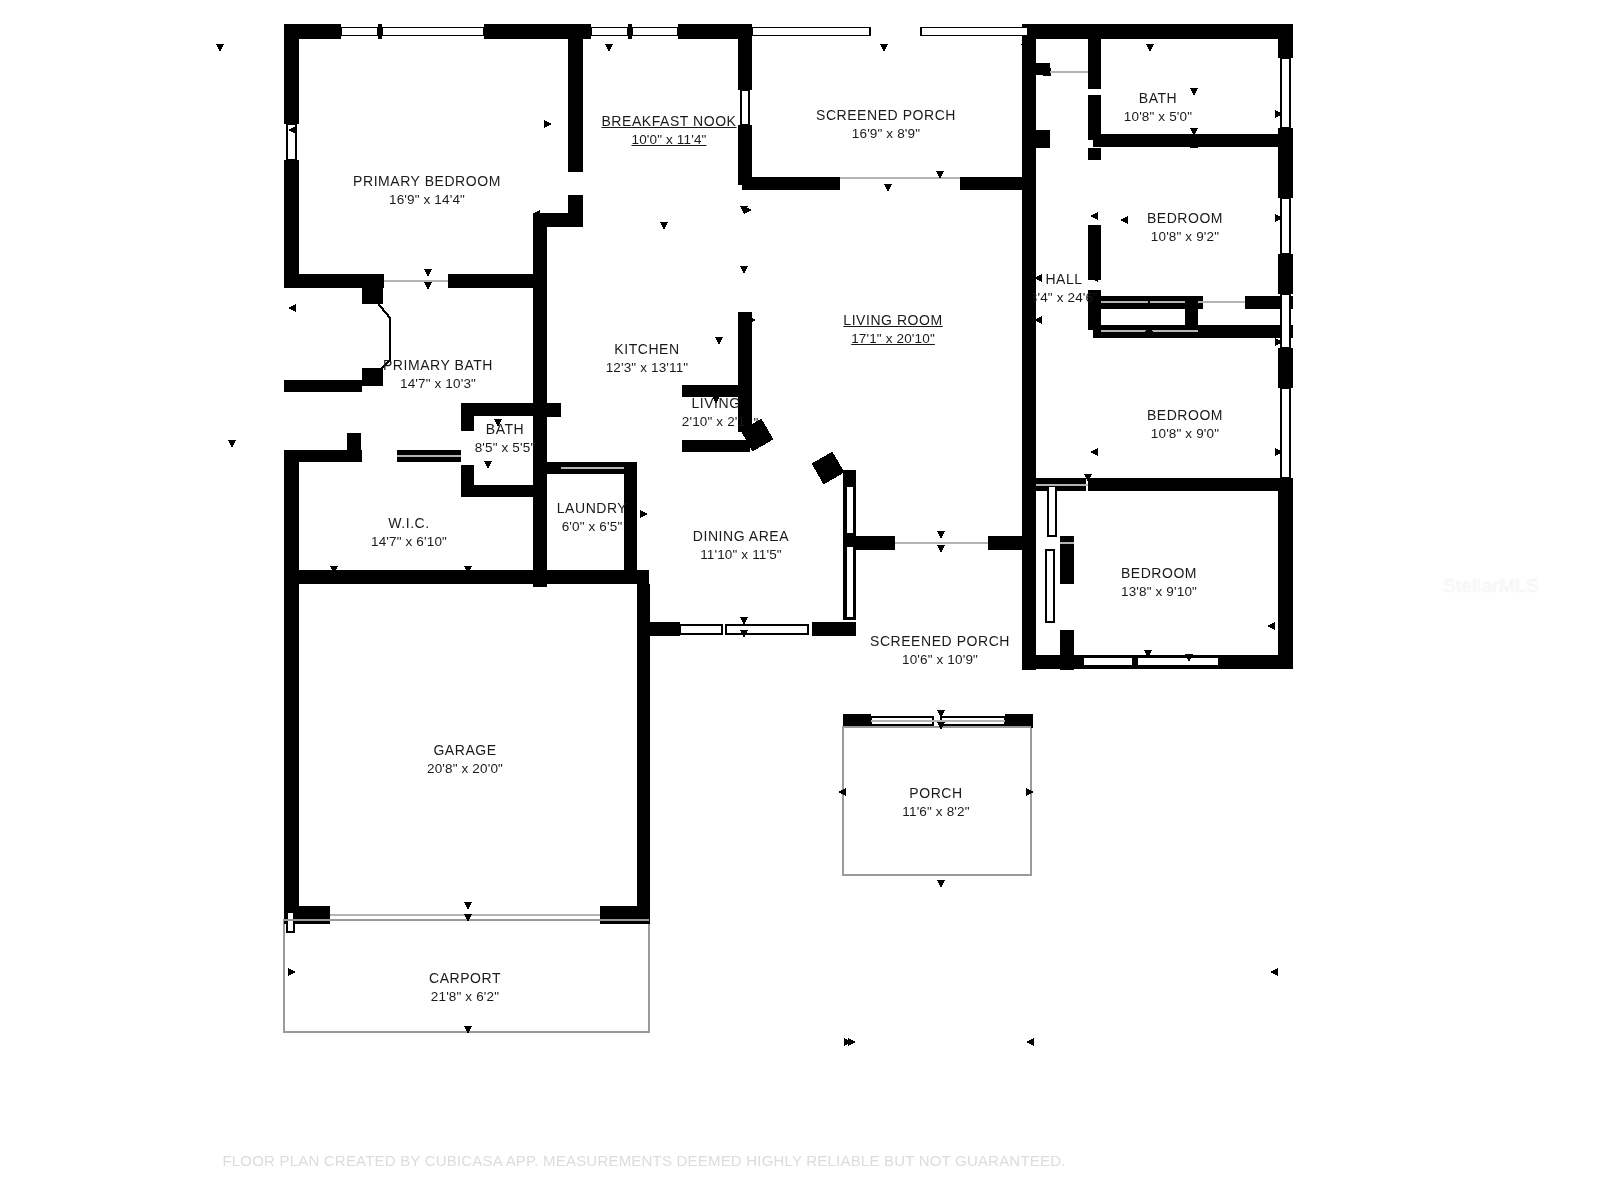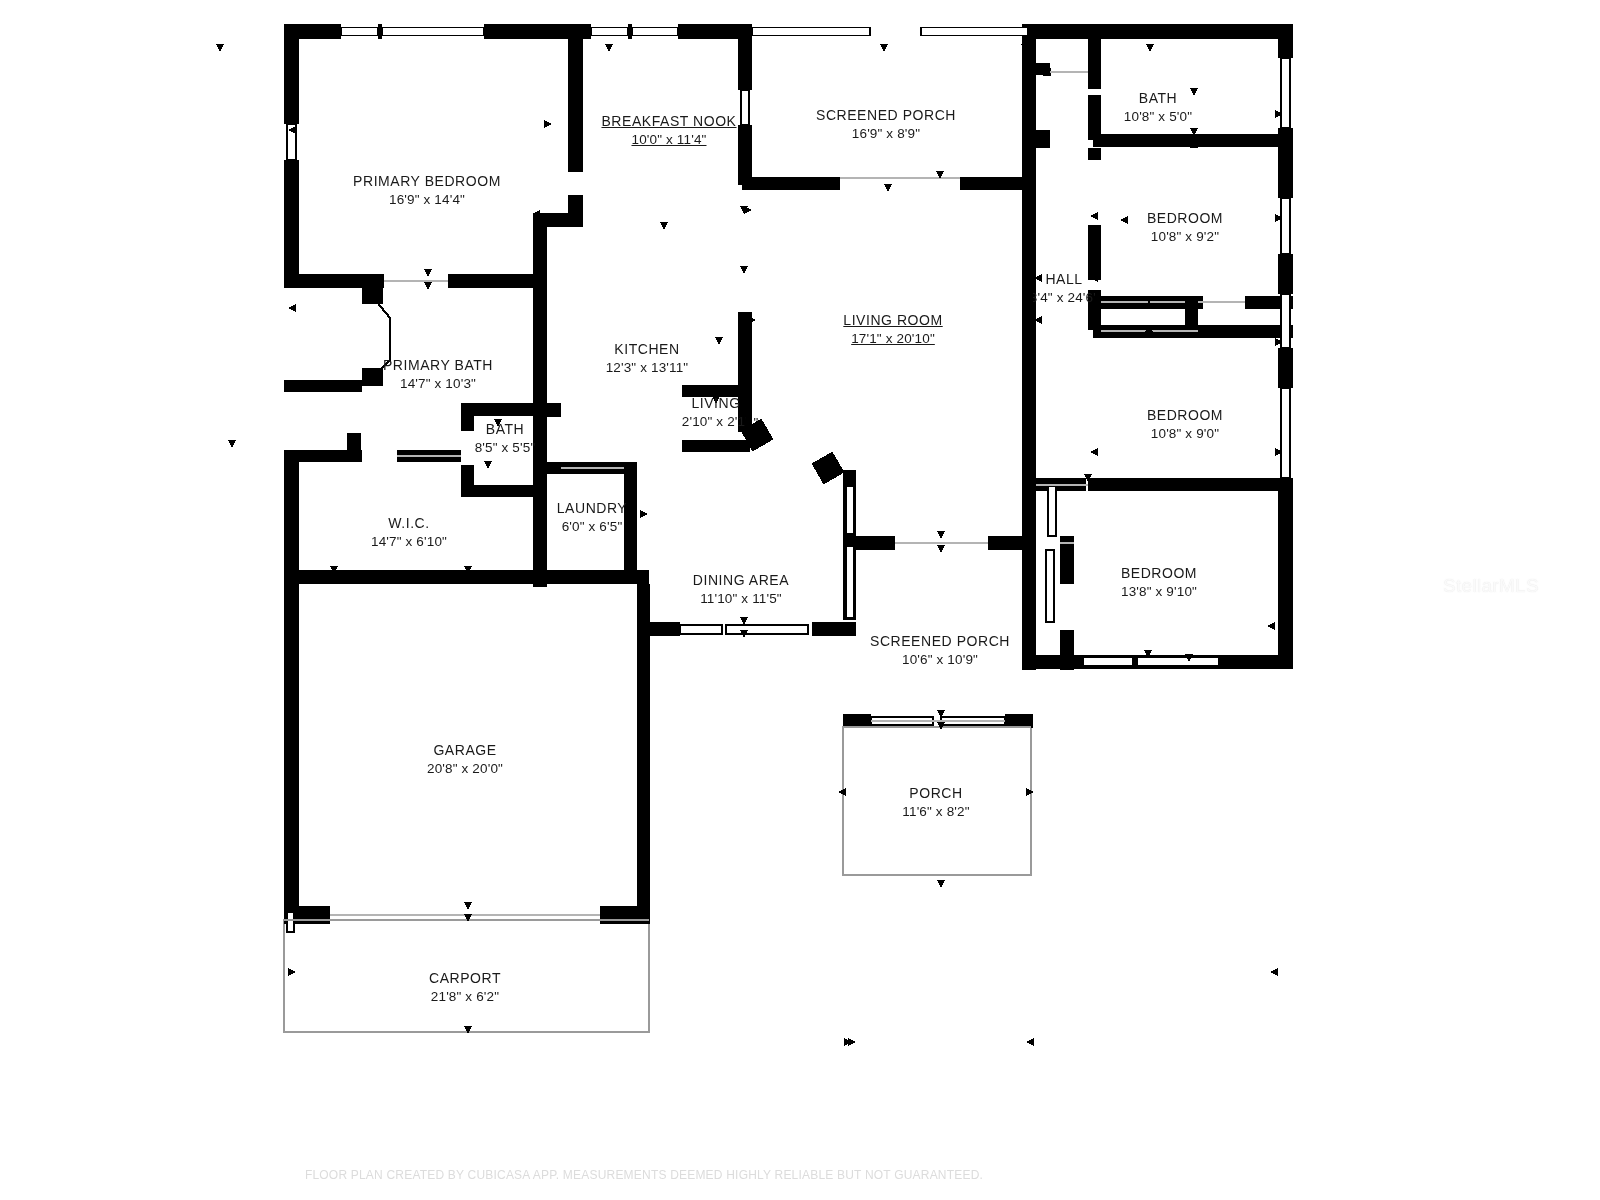--- a/index.html
+++ b/index.html
@@ -43,26 +43,25 @@
   
   .clip-box { position: absolute; overflow: hidden; }
   .clip-box .room-label { transform: none; }
 
   #footer-note {
     position: absolute;
     left: 0;
     top: 1152px;
     width: 1288px;
     text-align: center;
-    font-size: 12px;
+    font-size: 15px;
     letter-spacing: 0.2px;
     color: #dcdcdc;
     font-family: "Liberation Sans", sans-serif;
     white-space: nowrap;
-    margin-top: 16px;
   }
   #watermark {
     position: absolute;
     left: 1443px;
     top: 575px;
     font-size: 19px;
     color: #fafafa;
     letter-spacing: 0.3px;
     font-family: "Liberation Sans", sans-serif;
     text-shadow: 0 0 1px rgba(200,200,200,0.55);
@@ -450,21 +449,21 @@
   <div class="room-label" style="left:592px; top:499px;">
     <span class="rl-name">LAUNDRY</span>
     <span class="rl-dim">6'0" x 6'5"</span>
   </div>
 
   <div class="room-label" style="left:409px; top:514px;">
     <span class="rl-name">W.I.C.</span>
     <span class="rl-dim">14'7" x 6'10"</span>
   </div>
 
-  <div class="room-label" style="left:741px; top:527px;margin-top:44px;">
+  <div class="room-label" style="left:741px; top:527px;">
     <span class="rl-name">DINING AREA</span>
     <span class="rl-dim">11'10" x 11'5"</span>
   </div>
 
   <div class="room-label" style="left:1159px; top:564px;">
     <span class="rl-name">BEDROOM</span>
     <span class="rl-dim">13'8" x 9'10"</span>
   </div>
 
   <div class="room-label" style="left:940px; top:632px;">

